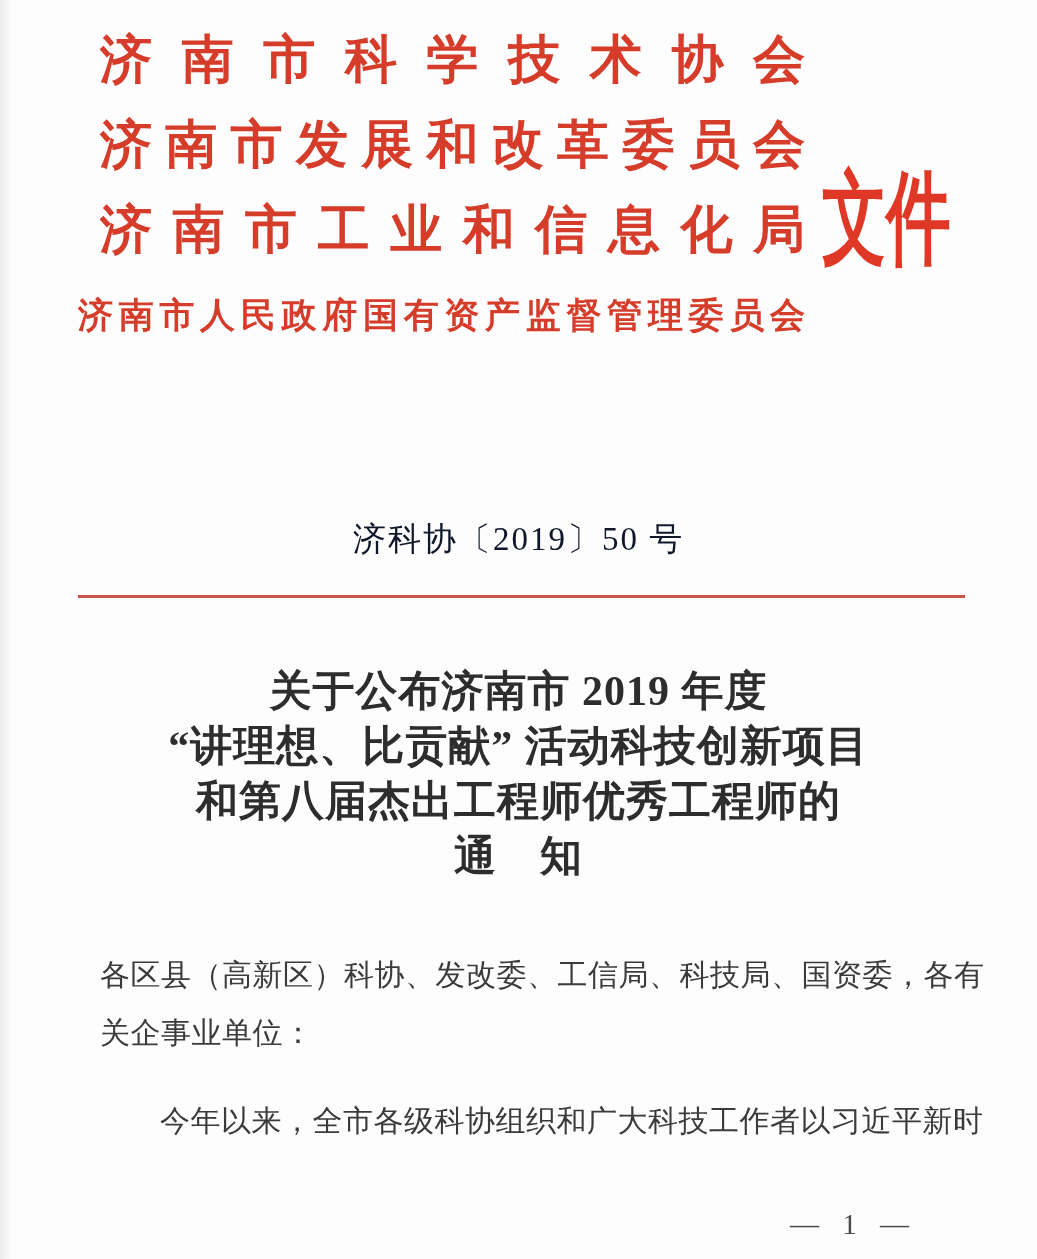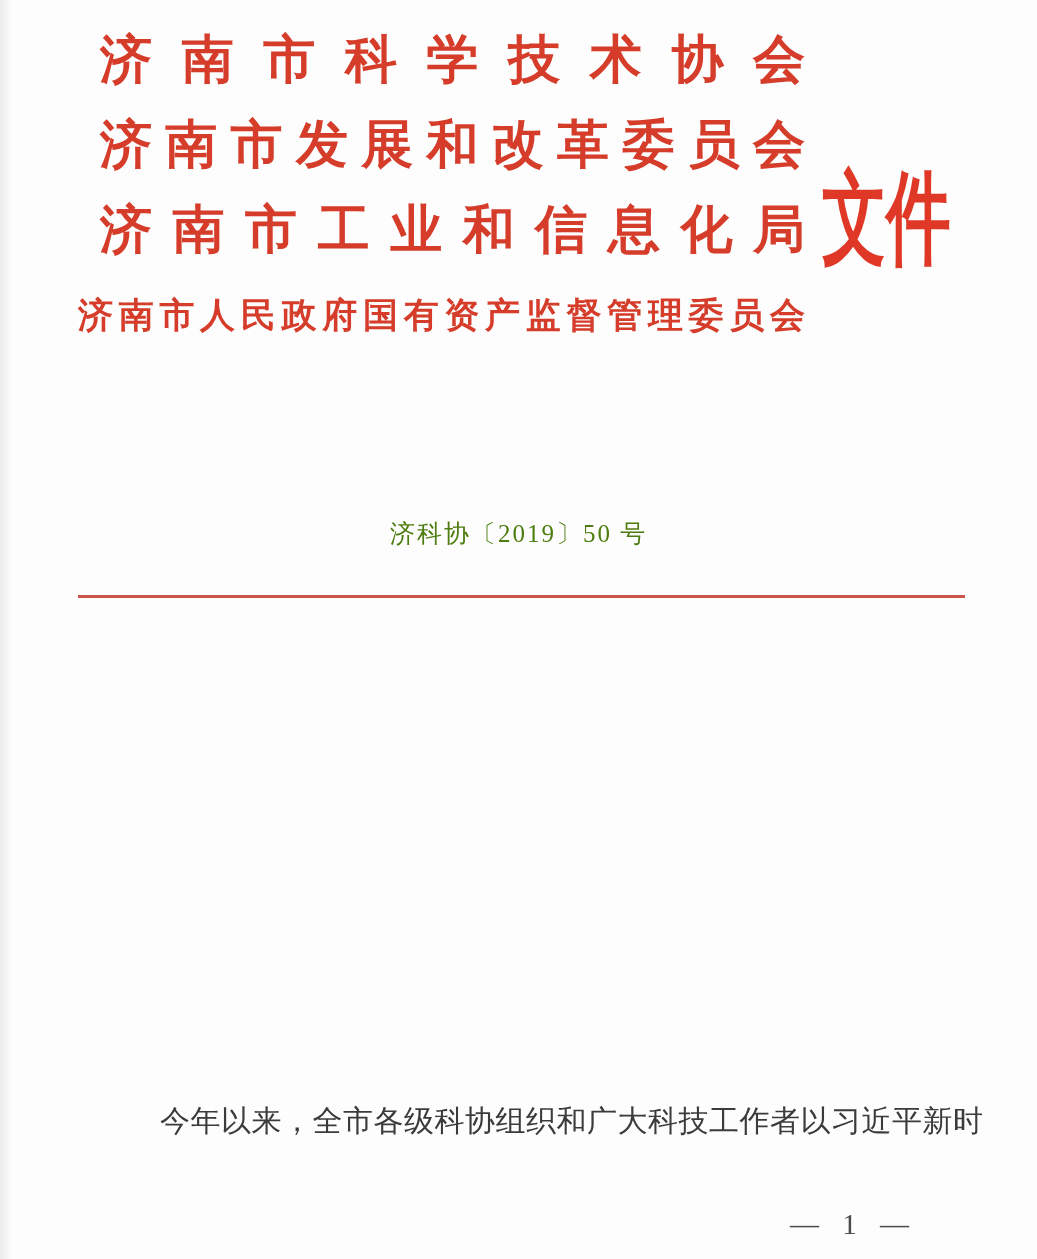--- a/index.html
+++ b/index.html
@@ -61,23 +61,23 @@
     transform-origin: left top;
   }
 
   
   .doc-number {
     position: absolute;
     top: 517px;
     left: 0;
     width: 100%;
     text-align: center;
-    font-size: 25px;
+    font-size: 33px;
     letter-spacing: 2px;
-    color: #4d7c0f;
+    color: #0f172a;
   }
 
   
   .red-rule {
     position: absolute;
     left: 78px;
     top: 595px;
     width: 887px;
     height: 3px;
     background: #cd544b;
@@ -134,21 +134,31 @@
     <div class="org-line">济南市工业和信息化局</div>
     <div class="org-line wide">济南市人民政府国有资产监督管理委员会</div>
   </div>
 
   <div class="doc-mark">文件</div>
 
   <div class="doc-number">济科协〔2019〕50 号</div>
 
   <div class="red-rule"></div>
 
+  <div class="title">
+    <div class="title-line">关于公布济南市 2019 年度</div>
+    <div class="title-line">“讲理想、比贡献” 活动科技创新项目</div>
+    <div class="title-line">和第八届杰出工程师优秀工程师的</div>
+    <div class="title-line">通　知</div>
+  </div>
 
+  <div class="body-block salutation">
+    <div class="body-line">各区县（高新区）科协、发改委、工信局、科技局、国资委，各有</div>
+    <div class="body-line">关企事业单位：</div>
+  </div>
 
   <div class="body-block paragraph">
     <div class="body-line indent-first">今年以来，全市各级科协组织和广大科技工作者以习近平新时</div>
   </div>
 
   <div class="page-number">— 1 —</div>
 
 </div>
 
 </body></html>

